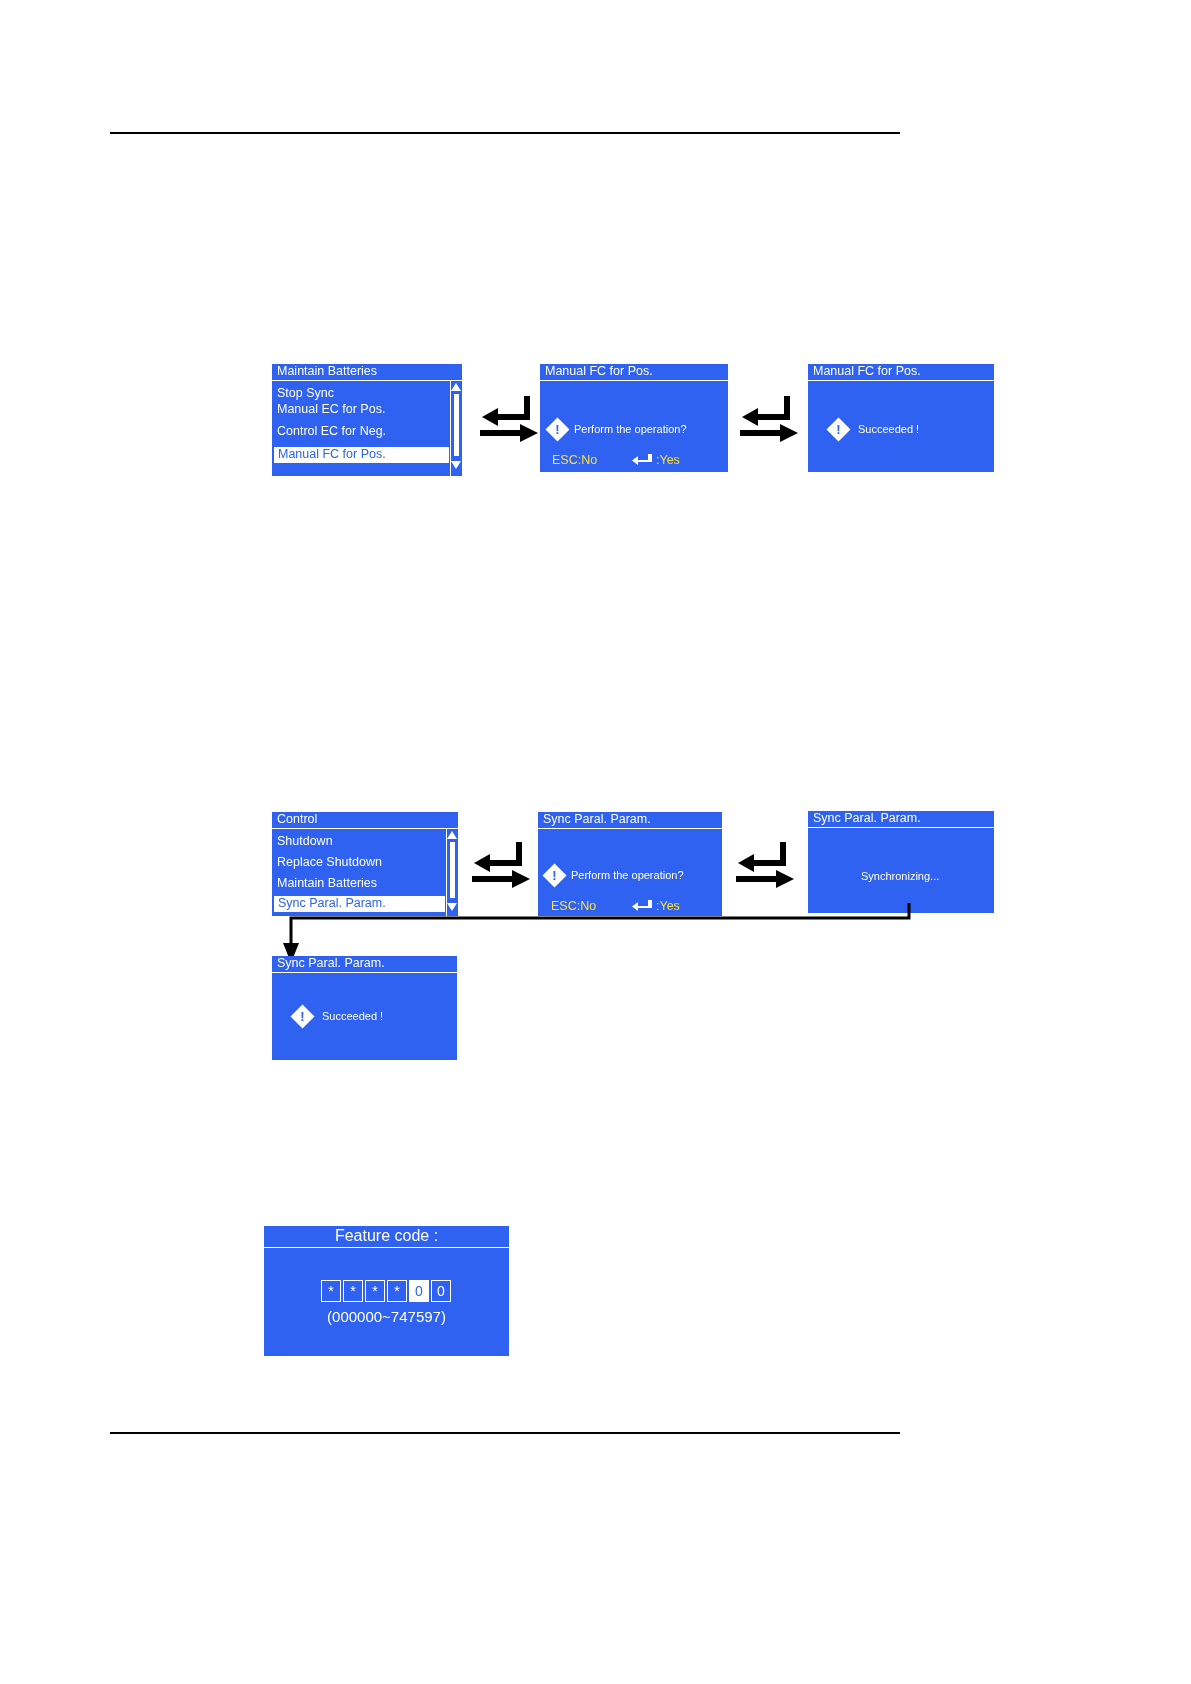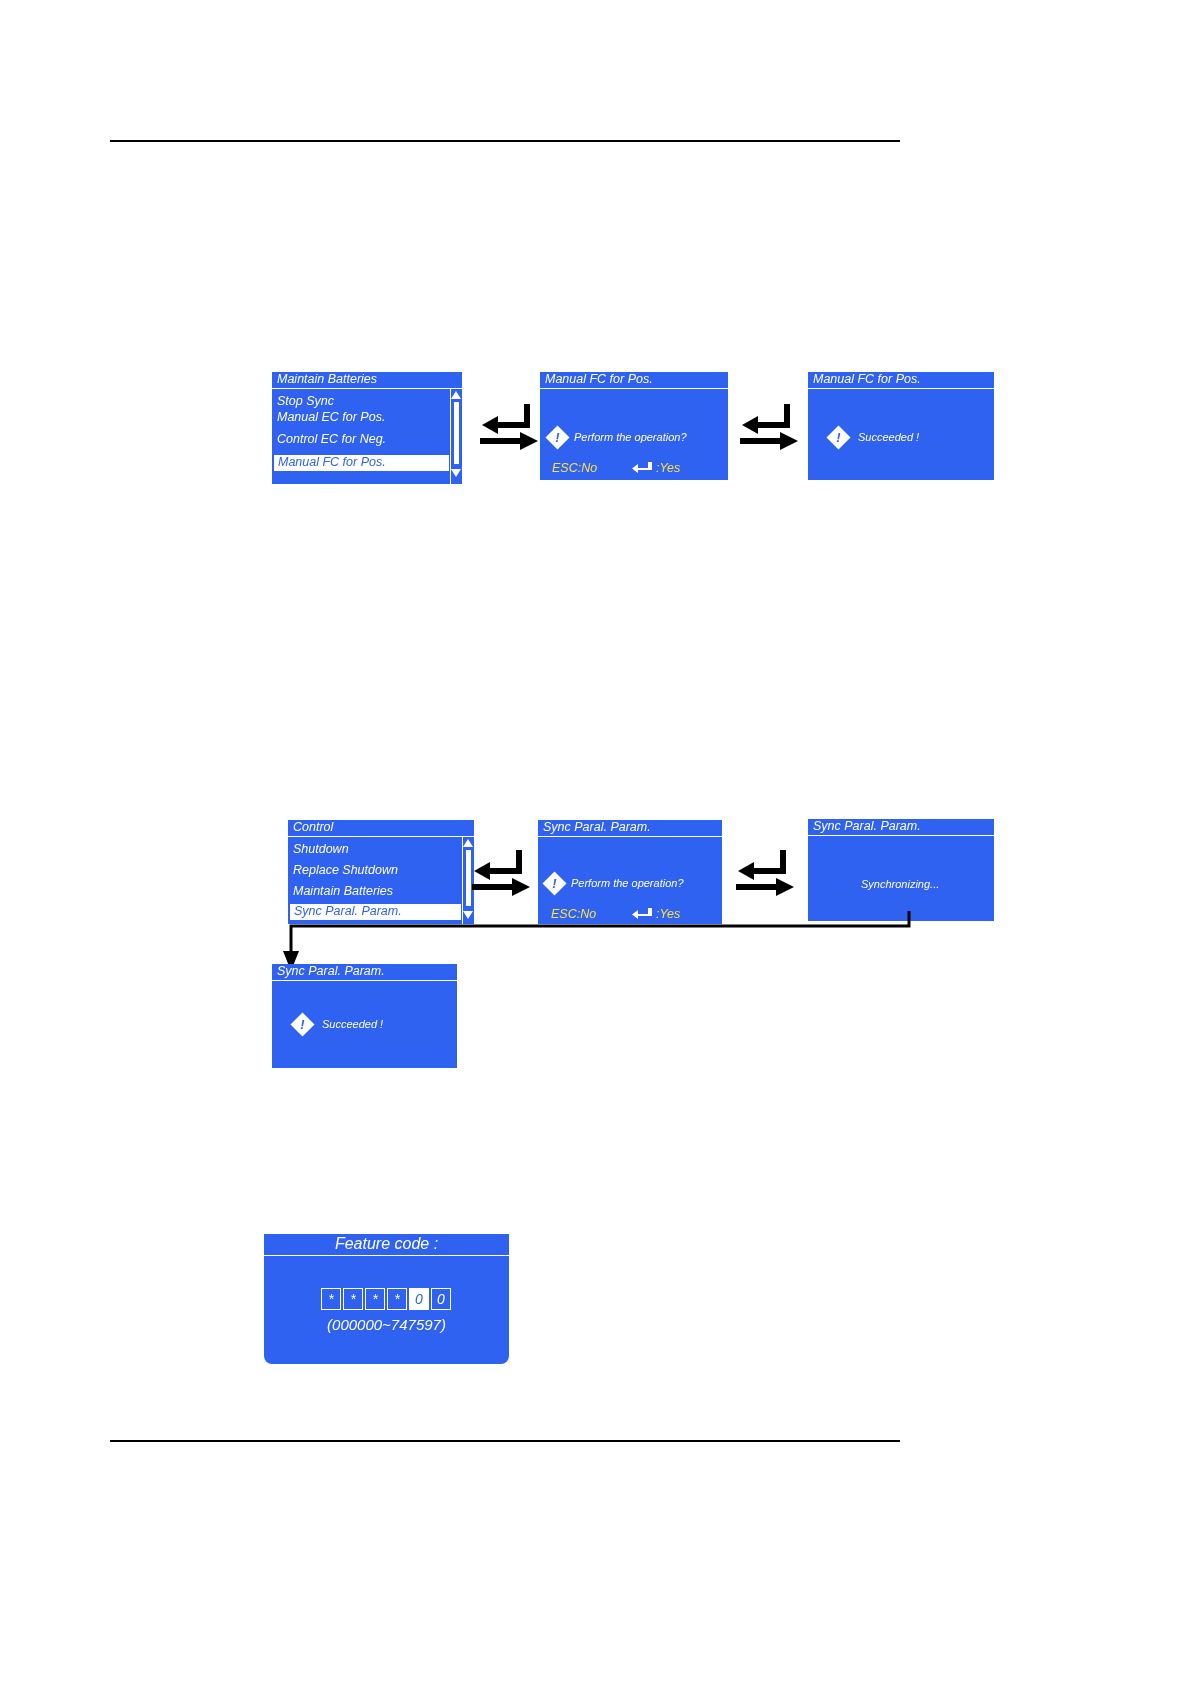--- a/index.html
+++ b/index.html
@@ -10,24 +10,23 @@
   body {
     width: 1191px;
     height: 1684px;
     position: relative;
     font-family: "Liberation Sans", sans-serif;
     overflow: hidden;
   }
 
   .page {
     position: absolute;
-    left: 0; top: 16px;
+    left: 0; top: 8px;
     width: 1191px;
     height: 1580px;
-    font-style: italic;
   }
 
   .rule {
     position: absolute;
     background: #000000;
     height: 2px;
   }
   .rule-top { left: 110px; top: 124px; width: 790px; }
   .rule-bottom { left: 110px; top: 1424px; width: 790px; }
 
@@ -261,21 +260,21 @@
     </div>
     <div class="body">
       <div style="position:absolute; left:22px; top:40px;">
         <div class="diamond"></div>
         <div class="diamond-bang">!</div>
       </div>
       <div class="msg-text" style="left:50px; top:40px;">Succeeded !</div>
     </div>
   </div>
 
-  <div class="lcd" style="left:272px; top:804px; width:186px; height:104px;margin-left:16px;">
+  <div class="lcd" style="left:272px; top:804px; width:186px; height:104px;">
     <div class="title-bar">
       <span class="title-text">Control</span>
     </div>
     <div class="body">
       <div class="menu-item" style="top:5px;">Shutdown</div>
       <div class="menu-item" style="top:26px;">Replace Shutdown</div>
       <div class="menu-item" style="top:47px;">Maintain Batteries</div>
       <div class="menu-item selected" style="top:66px; height:18px;">Sync  Paral. Param.</div>
     </div>
     <div class="scroll-track" style="position:absolute; right:0; top:17px; width:11px; height:87px;">
@@ -342,21 +341,21 @@
     </div>
     <div class="body">
       <div style="position:absolute; left:22px; top:35px;">
         <div class="diamond"></div>
         <div class="diamond-bang">!</div>
       </div>
       <div class="msg-text" style="left:50px; top:35px;">Succeeded !</div>
     </div>
   </div>
 
-  <div class="lcd" style="left:264px; top:1218px; width:245px; height:130px;border-radius:8px;">
+  <div class="lcd" style="left:264px; top:1218px; width:245px; height:130px;">
     <div class="title-bar" style="height:22px;">
       <span class="title-text center">Feature code :</span>
     </div>
     <div class="body">
       <div class="code-row" style="left:57px; top:32px;">
         <div class="code-cell">*</div>
         <div class="code-cell">*</div>
         <div class="code-cell">*</div>
         <div class="code-cell">*</div>
         <div class="code-cell active">0</div>

